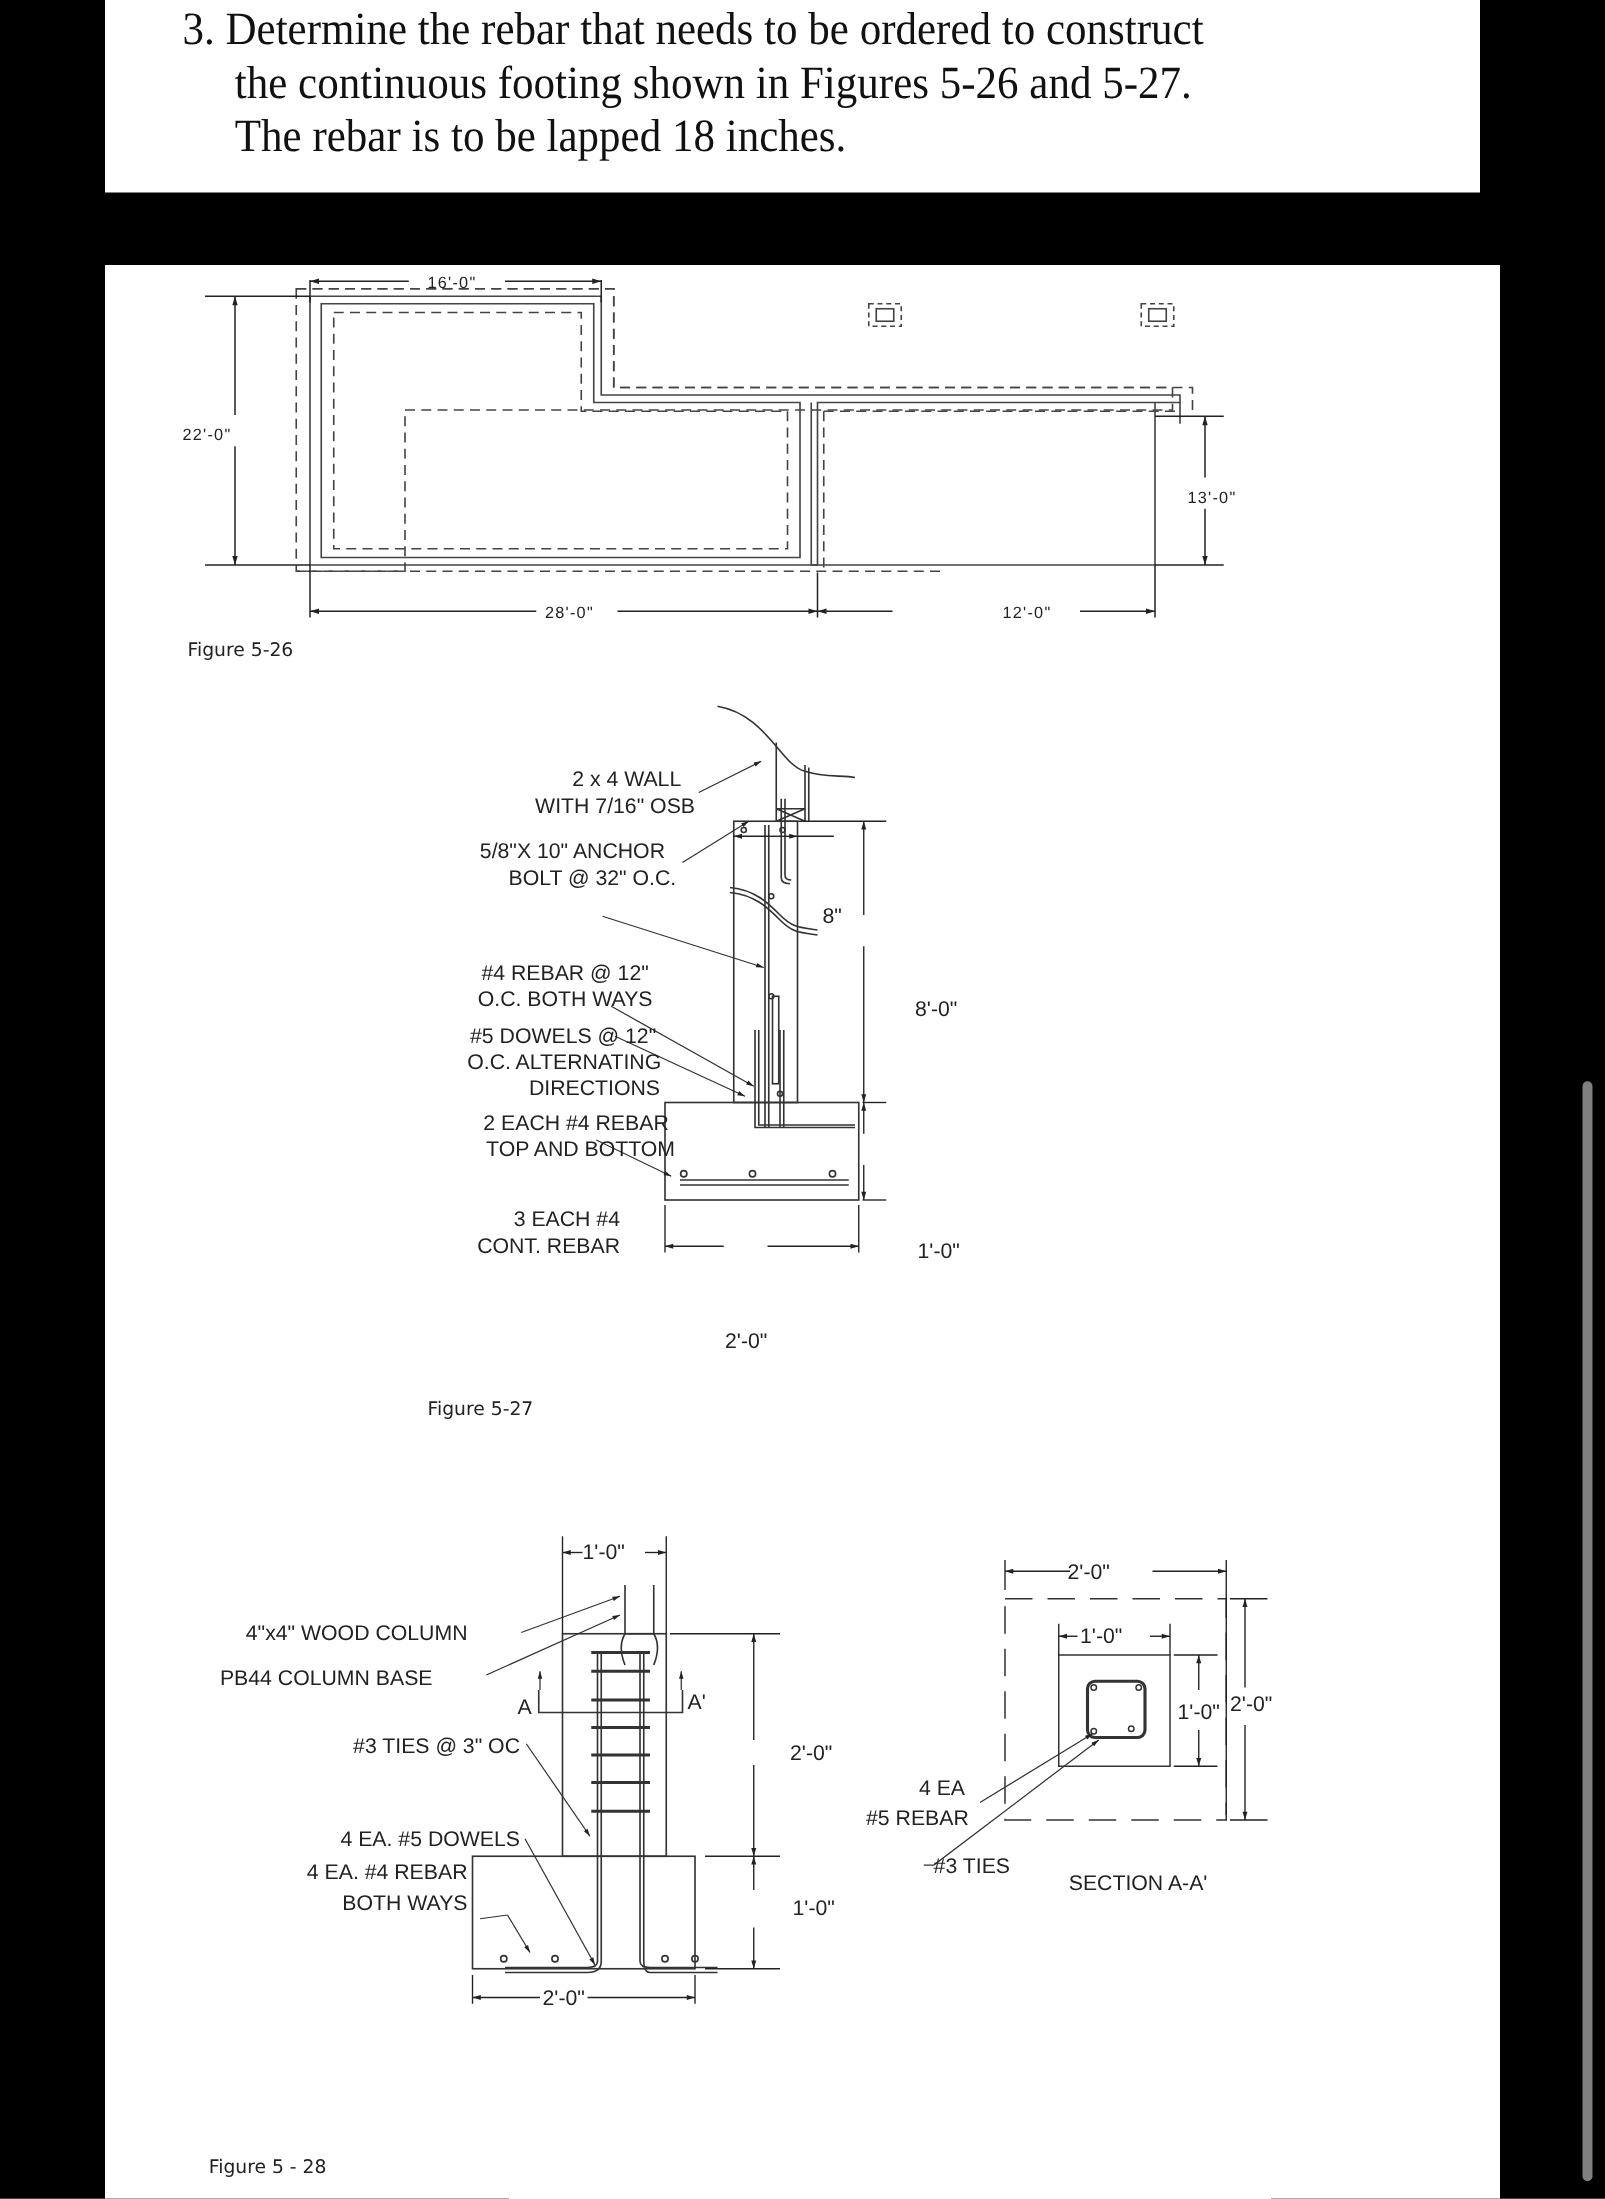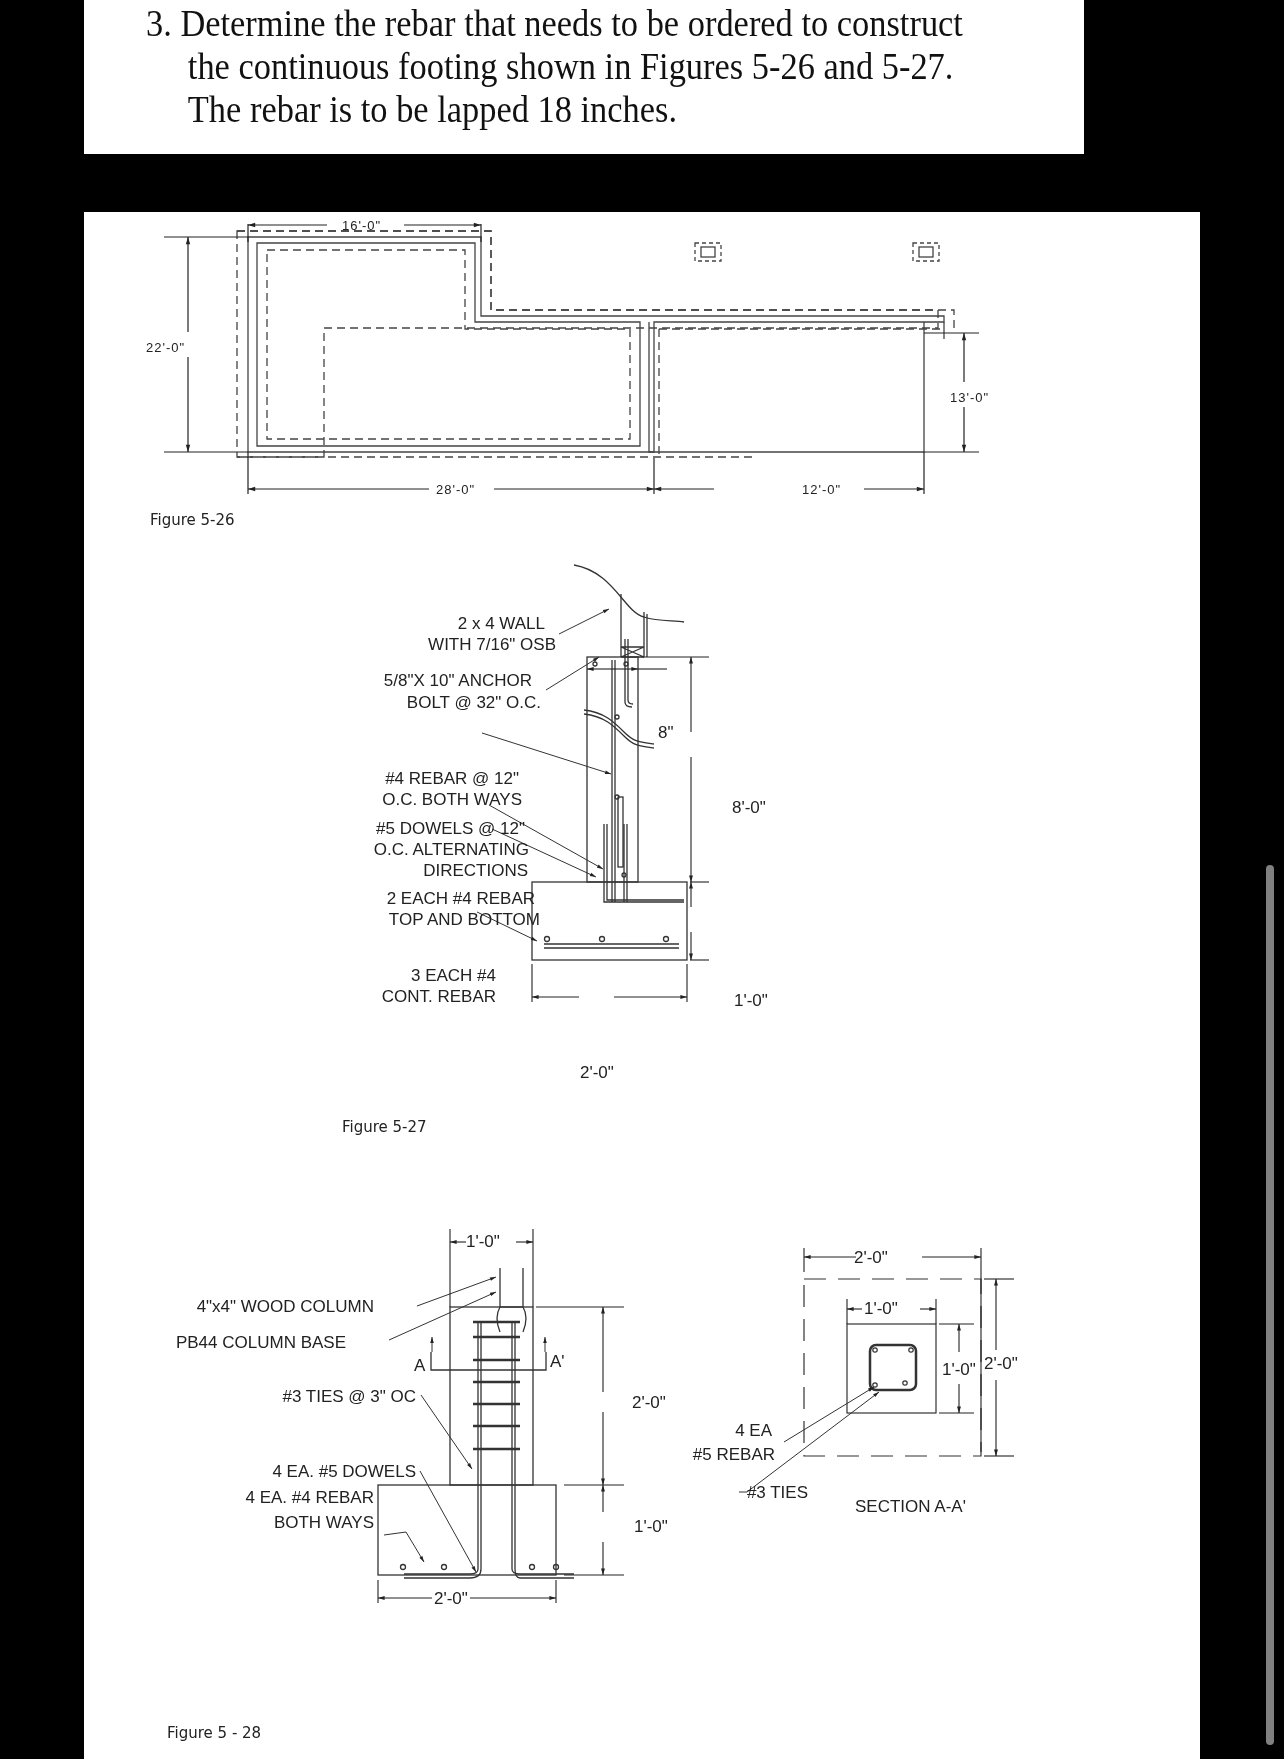--- a/index.html
+++ b/index.html
@@ -1,21 +1,21 @@
 <!DOCTYPE html>
 <html><head>
   <meta charset="utf-8">
   <style>
     html, body { margin: 0; padding: 0; }
     body {
       width: 1284px; height: 1759px; background: #000; position: relative; overflow: hidden;
       font-family: "Liberation Sans", sans-serif;
     }
     .question-card {
-      position: absolute; left: 84px; top: 0; width: 1000px; height: 154px; background: #fff;
+      position: absolute; left: 84px; top: 0; width: 1100px; height: 154px; background: #fff;
     }
     .question-text {
       position: absolute; left: 62px; top: 2px; width: 1000px;
       font-family: "Liberation Serif", serif; font-size: 37px; line-height: 43px; color: #111;
       transform: scaleX(0.93); transform-origin: left top;
     }
     .question-text .ql { display: block; white-space: nowrap; }
     .question-text .indent { padding-left: 45px; }
     .figure-page {
       position: absolute; left: 84px; top: 212px; width: 1116px; height: 1547px; background: #fff;

